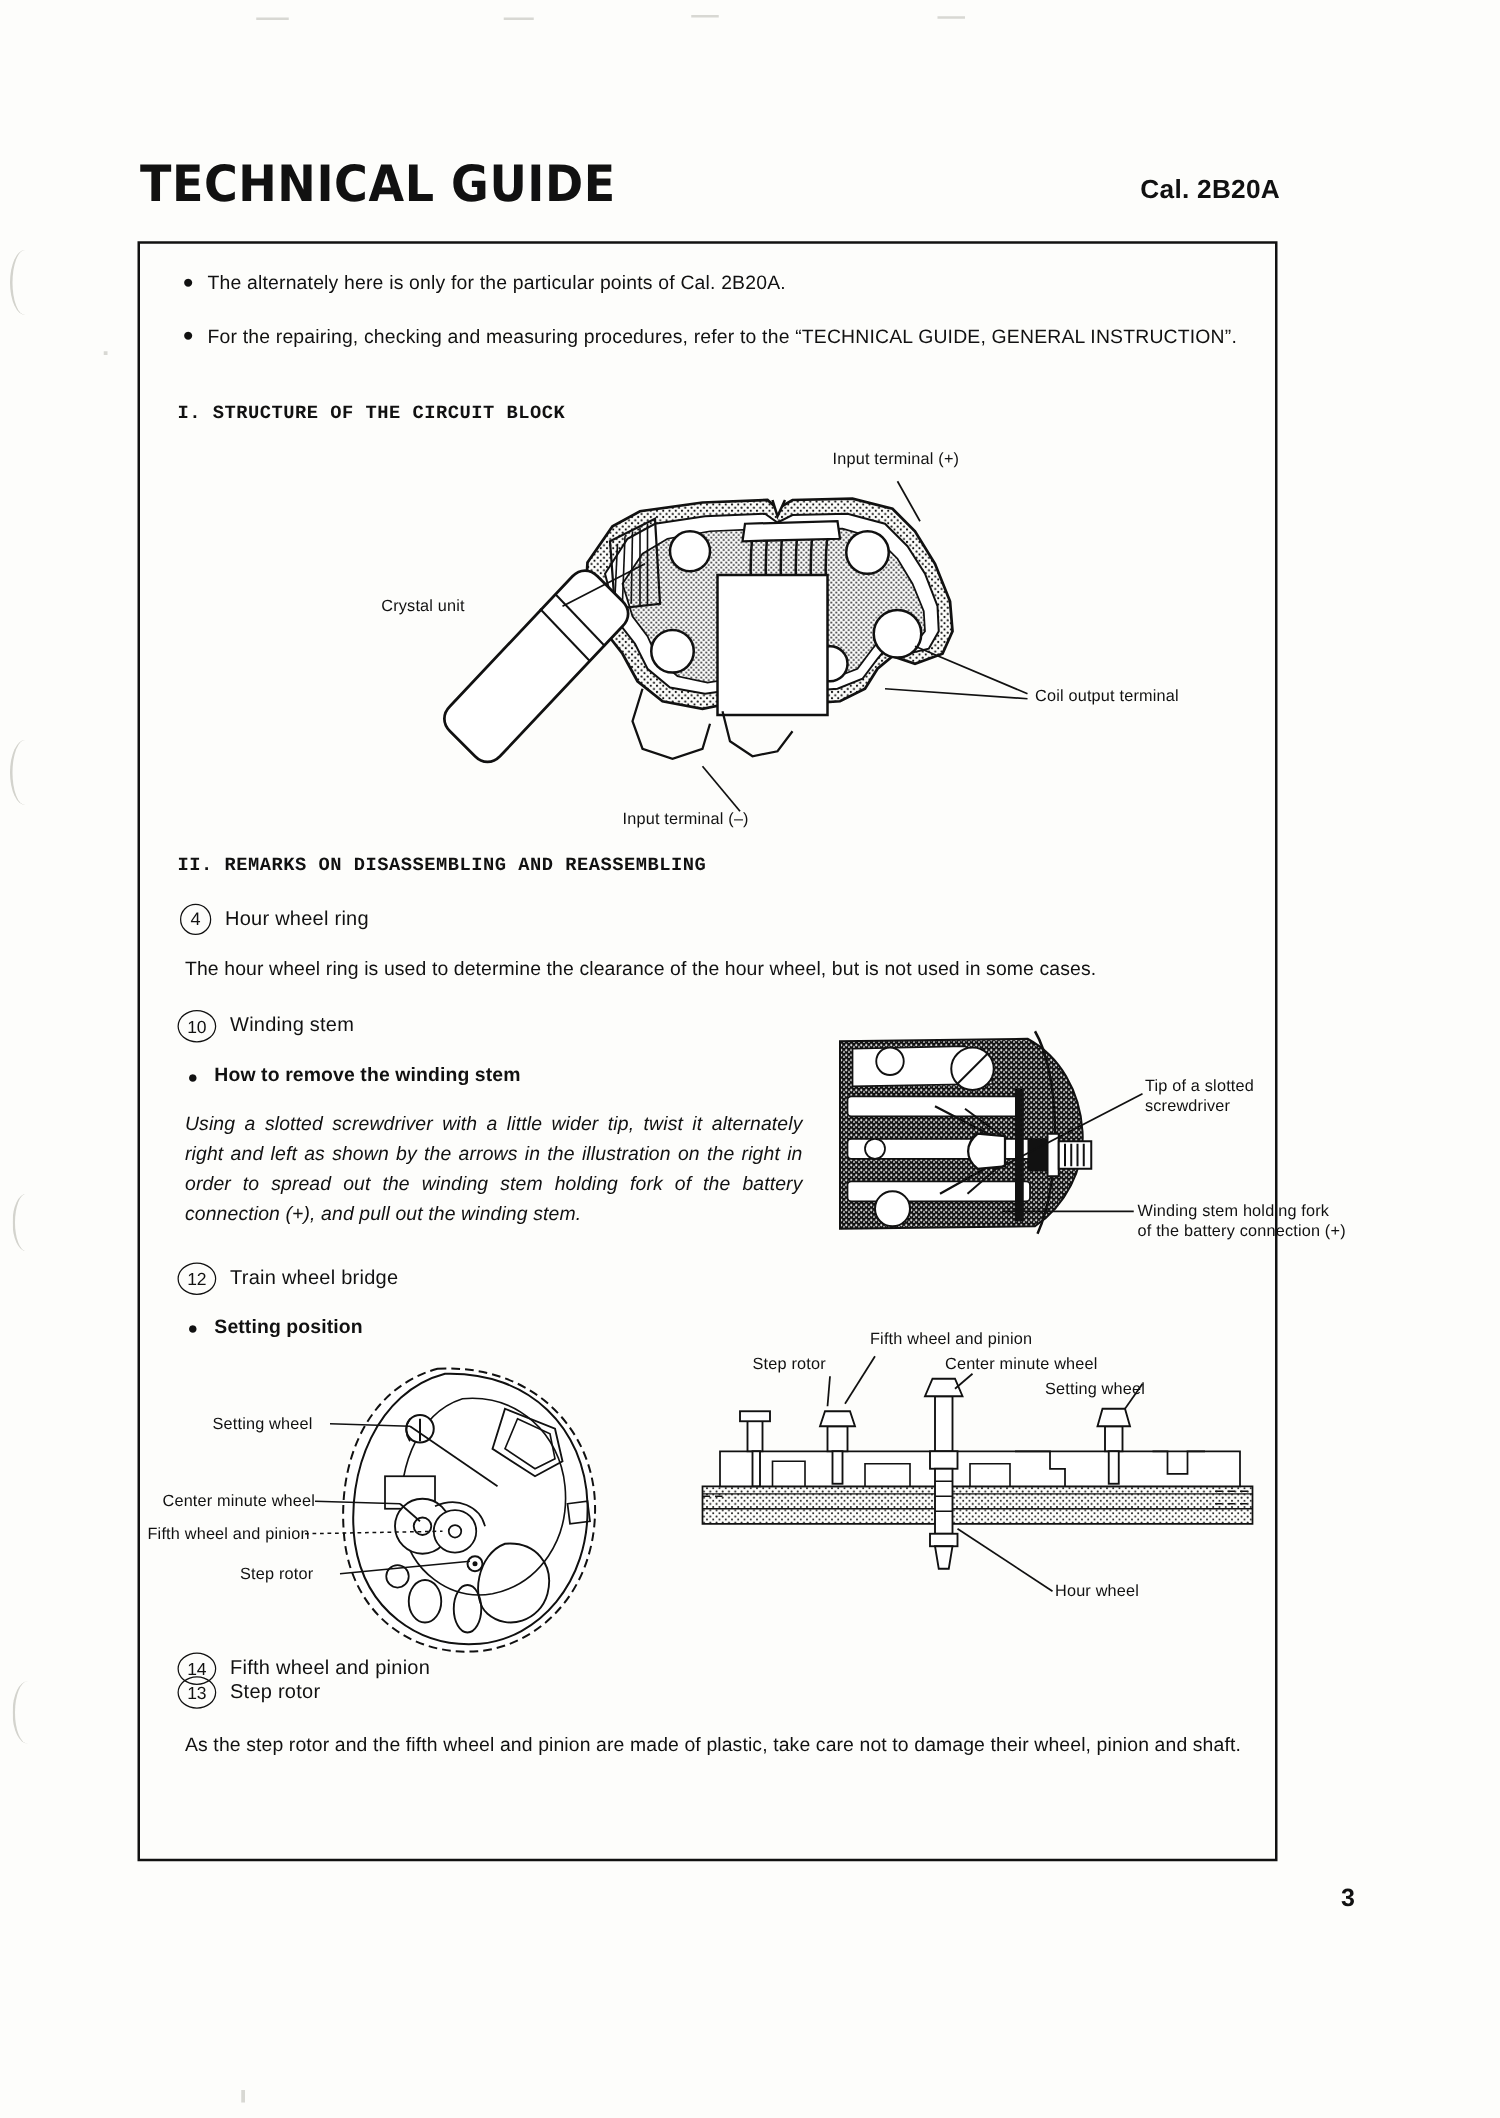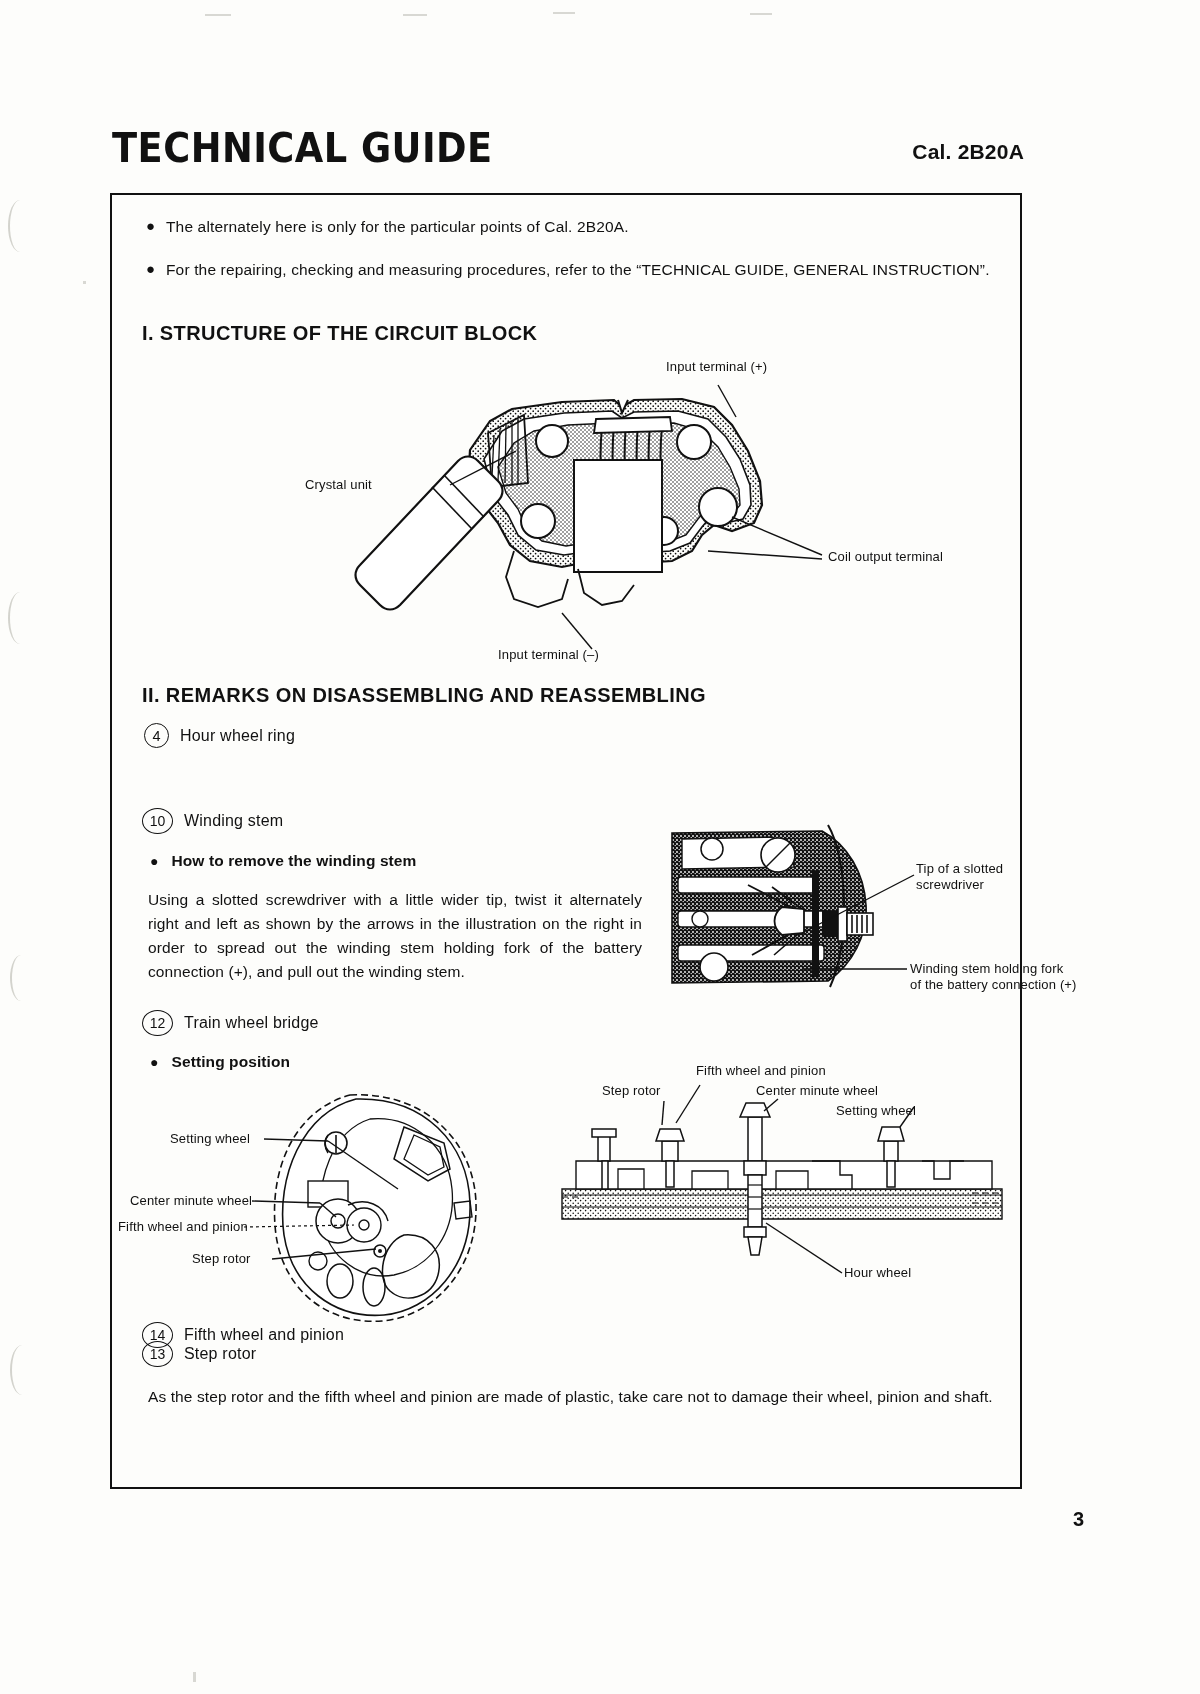--- a/index.html
+++ b/index.html
@@ -46,22 +46,22 @@
   .bullet-row{display:flex;margin-bottom:20px;}
   .bullet-dot{
     width:20px;flex:0 0 20px;font-size:15px;line-height:22px;text-align:left;
   }
   .bullet-text{
     font-size:15.5px;line-height:23px;letter-spacing:.15px;
     text-align:justify;flex:1;
   }
 
   .sec-head{
-    position:absolute;font-weight:bold;font-size:20px;letter-spacing:.4px;
-    font-family:Liberation Sans, sans-serif;
+    position:absolute;font-weight:bold;font-size:15px;letter-spacing:.4px;
+    font-family:Liberation Mono, monospace;
   }
   .body-p{
     position:absolute;font-size:15.5px;line-height:24px;letter-spacing:.1px;
     text-align:justify;
   }
 
   
   .num-item{position:absolute;display:flex;align-items:center;}
   .circ{
     display:inline-flex;align-items:center;justify-content:center;
@@ -208,32 +208,33 @@
 
     <div class="fig-label" style="left:236px;top:292px;">Input terminal (–)</div>
   </div>
 
   <div class="sec-head" style="left:30px;top:489px;">II.  REMARKS ON DISASSEMBLING AND REASSEMBLING</div>
 
   <div class="num-item" style="left:32px;top:528px;">
     <span class="circ">4</span>
     <span class="num-label">Hour wheel ring</span>
   </div>
+  <div class="body-p" style="left:36px;top:569px;width:848px;">The hour wheel ring is used to determine the clearance of the hour wheel, but is not used in some cases.</div>
 
   <div class="num-item" style="left:30px;top:613px;">
     <span class="circ wide">10</span>
     <span class="num-label">Winding stem</span>
   </div>
 
   <div class="sub-bullet" style="left:38px;top:657px;">
     <span class="d">●</span>
     <span class="t">How to remove the winding stem</span>
   </div>
 
-  <div class="body-p" style="left:36px;top:693px;width:494px;">Using a slotted screwdriver with a little wider tip, twist it alternately right and left as shown by the arrows in the illustration on the right in order to spread out the winding stem holding fork of the battery connection (+), and pull out the winding stem.</div>
+  <div class="body-p" style="left:36px;top:693px;width:494px;font-style:italic;">Using a slotted screwdriver with a little wider tip, twist it alternately right and left as shown by the arrows in the illustration on the right in order to spread out the winding stem holding fork of the battery connection (+), and pull out the winding stem.</div>
 
   <div style="position:absolute;left:540px;top:620px;width:360px;height:180px;">
     <svg width="360" height="180" viewBox="0 0 360 180">
       <defs>
         <pattern id="rough" width="4" height="4" patternUnits="userSpaceOnUse">
           <rect width="4" height="4" fill="#111"></rect>
           <circle cx="1" cy="1" r="0.9" fill="#fff"></circle>
           <circle cx="3.2" cy="2.6" r="0.7" fill="#fff"></circle>
         </pattern>
       </defs>

